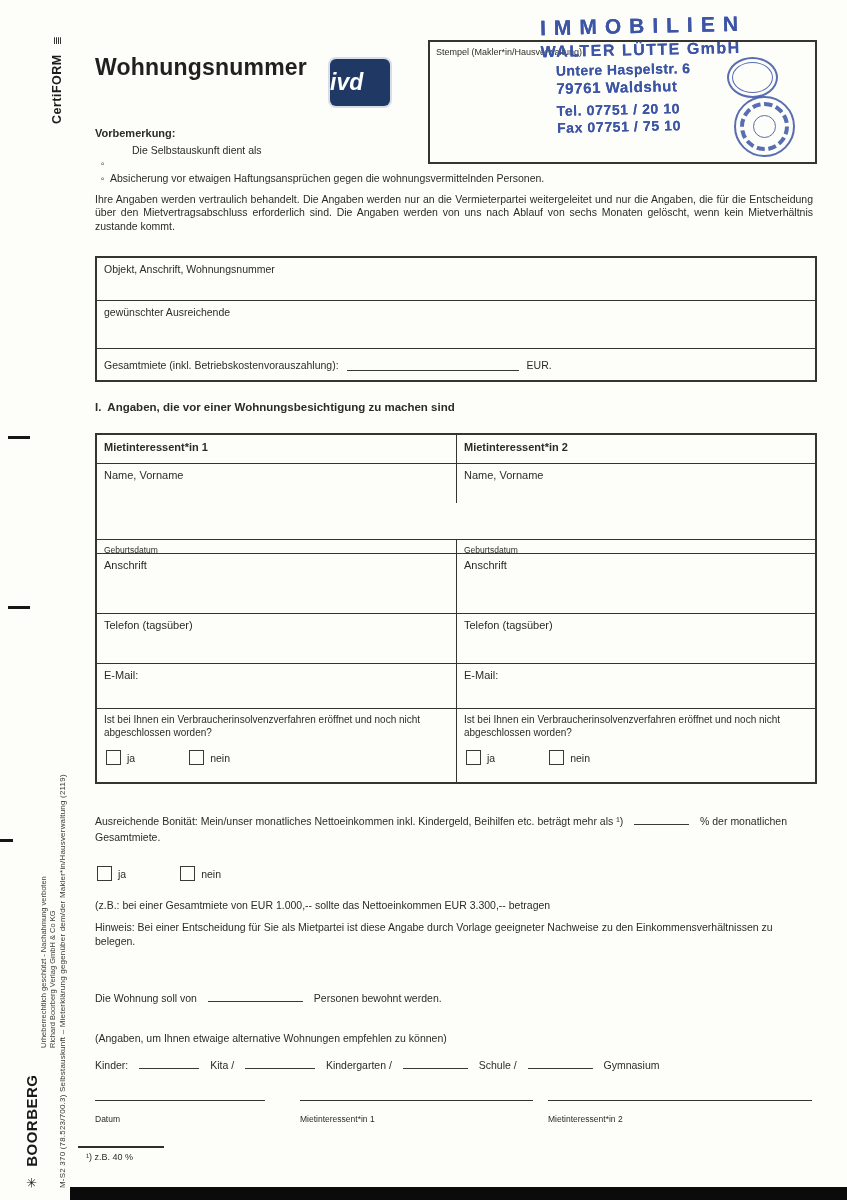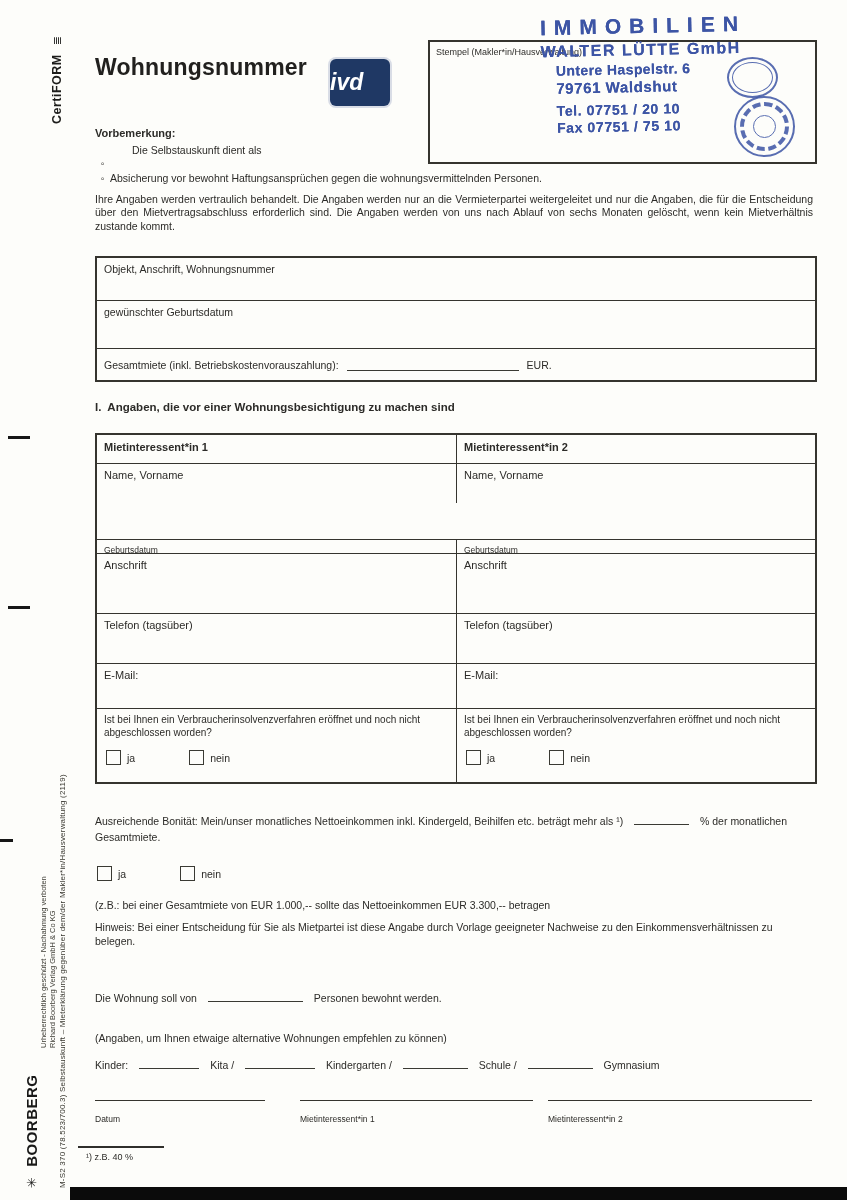--- a/index.html
+++ b/index.html
@@ -131,31 +131,31 @@
   <div class="seal seal-large"></div>
 
   <div class="vorbemerkung">
     <div class="vb-head">Vorbemerkung:</div>
     <div class="vb-intro">Die Selbstauskunft dient als</div>
     <div class="vb-bullet">
       <span class="b">◦</span>
     </div>
     <div class="vb-bullet">
       <span class="b">◦</span>
-      <span>Absicherung vor bewohnt Haftungsansprüchen gegen die wohnungsvermittelnden Personen.</span>
+      <span>Absicherung vor etwaigen Haftungsansprüchen gegen die wohnungsvermittelnden Personen.</span>
     </div>
     <p class="vb-para">Ihre Angaben werden vertraulich behandelt. Die Angaben werden nur an die Vermieterpartei weitergeleitet und nur die Angaben, die für die Entscheidung über den Mietvertragsabschluss erforderlich sind. Die Angaben werden von uns nach Ablauf von sechs Monaten gelöscht, wenn kein Mietverhältnis zustande kommt.</p>
   </div>
 
   <div class="objbox">
     <div class="obj-r1">
       <span class="obj-lbl">Objekt, Anschrift, Wohnungsnummer</span>
     </div>
     <div class="obj-r2">
-      <span class="obj-lbl">gewünschter Geburtsdatum</span>
+      <span class="obj-lbl">gewünschter Ausreichende</span>
     </div>
     <div class="obj-r3">
       <span class="obj-lbl">Gesamtmiete (inkl. Betriebskostenvorauszahlung):</span>
       <span class="blank w172"></span>
       <span class="obj-lbl">EUR.</span>
     </div>
   </div>
 
   <div class="sec1-head">I.  Angaben, die vor einer Wohnungsbesichtigung zu machen sind</div>
 

